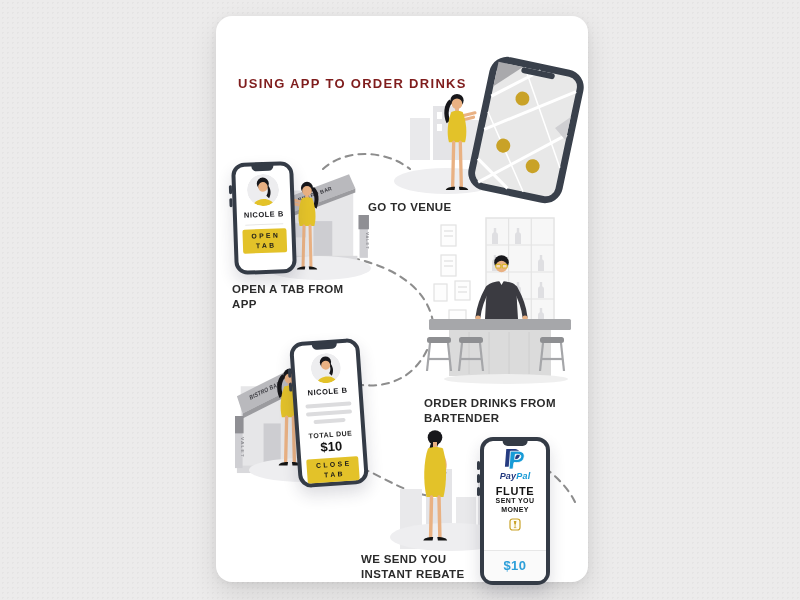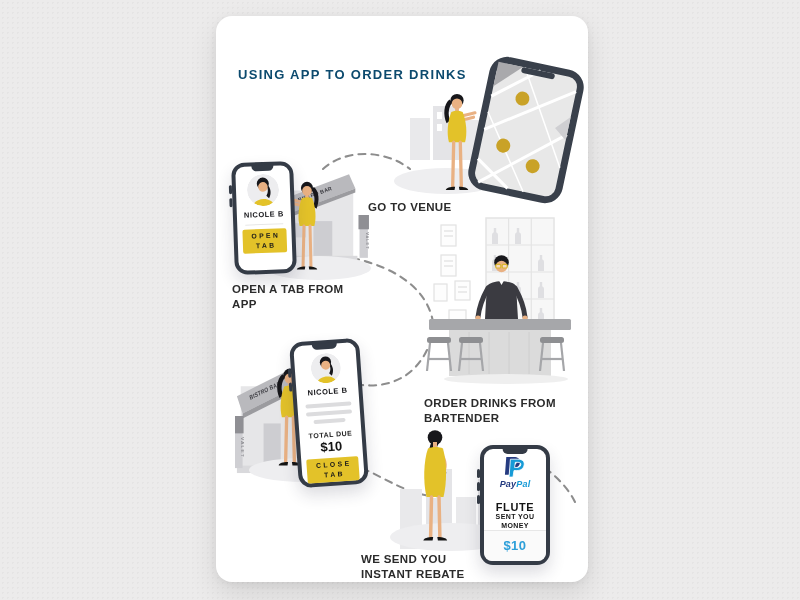--- a/index.html
+++ b/index.html
@@ -6,22 +6,22 @@
   .stage{position:relative;width:800px;height:600px;overflow:hidden;
     background:#ECEBEB;
     background-image:radial-gradient(rgba(0,0,0,0.03) 1px, transparent 1px);
     background-size:5px 5px;
     font-family:"Liberation Sans", sans-serif;}
   .card{position:absolute;left:216px;top:16px;width:372px;height:566px;
     background:#FFFFFF;border-radius:16px;
     box-shadow:0 12px 28px rgba(0,0,0,.10), 0 2px 8px rgba(0,0,0,.06);}
   .title{position:absolute;left:20px;top:14px;font-family:"DejaVu Sans","Liberation Sans",sans-serif;
     font-size:27px;font-weight:800;color:#121212;letter-spacing:.2px;}
-  .subtitle{position:absolute;left:22px;top:51px;font-size:13px;font-weight:600;
-    color:#0c4a6e;letter-spacing:1.3px;}
+  .subtitle{position:absolute;left:22px;top:60px;font-size:13px;font-weight:600;
+    color:#7f1d1d;letter-spacing:1.3px;}
   .step-label{position:absolute;font-weight:700;font-size:11.5px;
     letter-spacing:.35px;color:#2B2B2B;line-height:1.3;}
   .scene{position:absolute;}
   .abs{position:absolute;}
   .blob{position:absolute;background:#EEEEF0;border-radius:50%;}
   .connectors{position:absolute;left:0;top:0;pointer-events:none;}
   
   .phone{position:absolute;box-sizing:border-box;background:#fff;
     border:4.5px solid #343B46;border-radius:13px;
     box-shadow:0 8px 16px rgba(40,40,60,.16);}
@@ -35,21 +35,21 @@
   .ybtn{background:#E3C229;border:none;display:flex;flex-direction:column;align-items:center;
     justify-content:center;border-radius:2px;cursor:default;padding:0;}
   .ybtn span{font-size:6.8px;font-weight:800;color:#191919;letter-spacing:2.4px;
     padding-left:2.4px;line-height:1.5;font-family:"Liberation Sans",sans-serif;}
   .bars{display:flex;flex-direction:column;align-items:center;gap:4px;margin-top:7px;}
   .bar{height:4px;border-radius:2px;background:#DCDCDE;}
   .tdl{font-size:7px;font-weight:800;color:#1E1E1E;letter-spacing:.5px;margin-top:8px;}
   .tdv{font-size:13px;font-weight:800;color:#151515;margin-top:1px;}
   .ppword{font-size:9px;font-weight:800;font-style:italic;margin-top:1px;letter-spacing:.2px;}
   .ppword .pay{color:#253B80;} .ppword .pal{color:#179BD7;}
-  .flute-line1{font-size:11px;font-weight:800;color:#141414;letter-spacing:.6px;margin-top:12px;}
+  .flute-line1{font-size:11px;font-weight:800;color:#141414;letter-spacing:.6px;margin-top:4px;}
   .flute-line2{font-size:7px;font-weight:800;color:#141414;letter-spacing:.4px;line-height:1.25;}
   .panel{position:absolute;left:0;right:0;bottom:0;height:30px;background:#FAFAFA;
     border-top:1.5px solid #E7E7E7;border-radius:0 0 8px 8px;text-align:center;}
   .amount{font-size:13px;font-weight:800;color:#2D9FD9;line-height:30px;letter-spacing:.5px;}
 </style>
 </head>
 <body>
 
 <svg width="0" height="0" style="position:absolute" aria-hidden="true">
   <defs>
@@ -328,21 +328,21 @@
             <rect x="40" y="28" width="5" height="7"></rect>
             <rect x="31" y="42" width="5" height="7"></rect>
             <rect x="82" y="38" width="4" height="6"></rect>
             <rect x="89" y="38" width="4" height="6"></rect>
           </g>
       </svg>
       <div class="blob" style="left:34px;top:102px;width:120px;height:28px;"></div>
       <svg class="abs" style="left:56px;top:6px" width="46" height="124" viewBox="0 0 46 124">
         <use href="#fig-woman-back"></use>
       </svg>
-      <div class="phone" style="left:124px;top:24px;width:70px;height:120px">
+      <div class="phone" style="left:124px;top:16px;width:70px;height:148px">
         <div class="notch"></div>
         <div class="sidebtn" style="top:20px"></div>
         <div class="sidebtn" style="top:33px"></div>
         <div class="sidebtn" style="top:46px"></div>
         <div class="pcol" style="padding-top:7px">
           <svg width="26" height="22" viewBox="0 0 24 24">
             <use href="#pp-p" x="1" y="1" fill="#253B80"></use>
             <use href="#pp-p" x="5.5" y="3.5" fill="#179BD7" stroke="#FFFFFF" stroke-width=".9"></use>
           </svg>
           <div class="ppword"><span class="pay">Pay</span><span class="pal">Pal</span></div>

